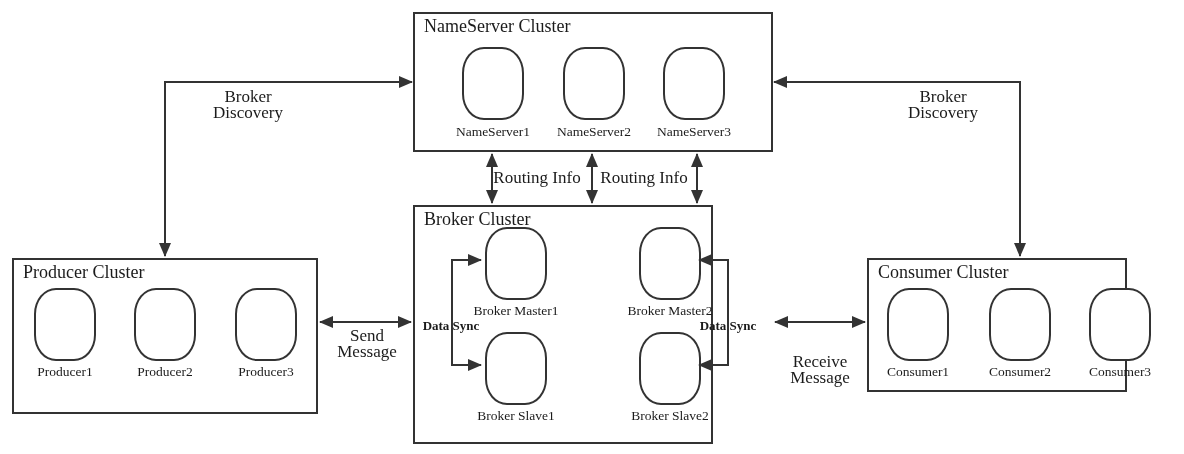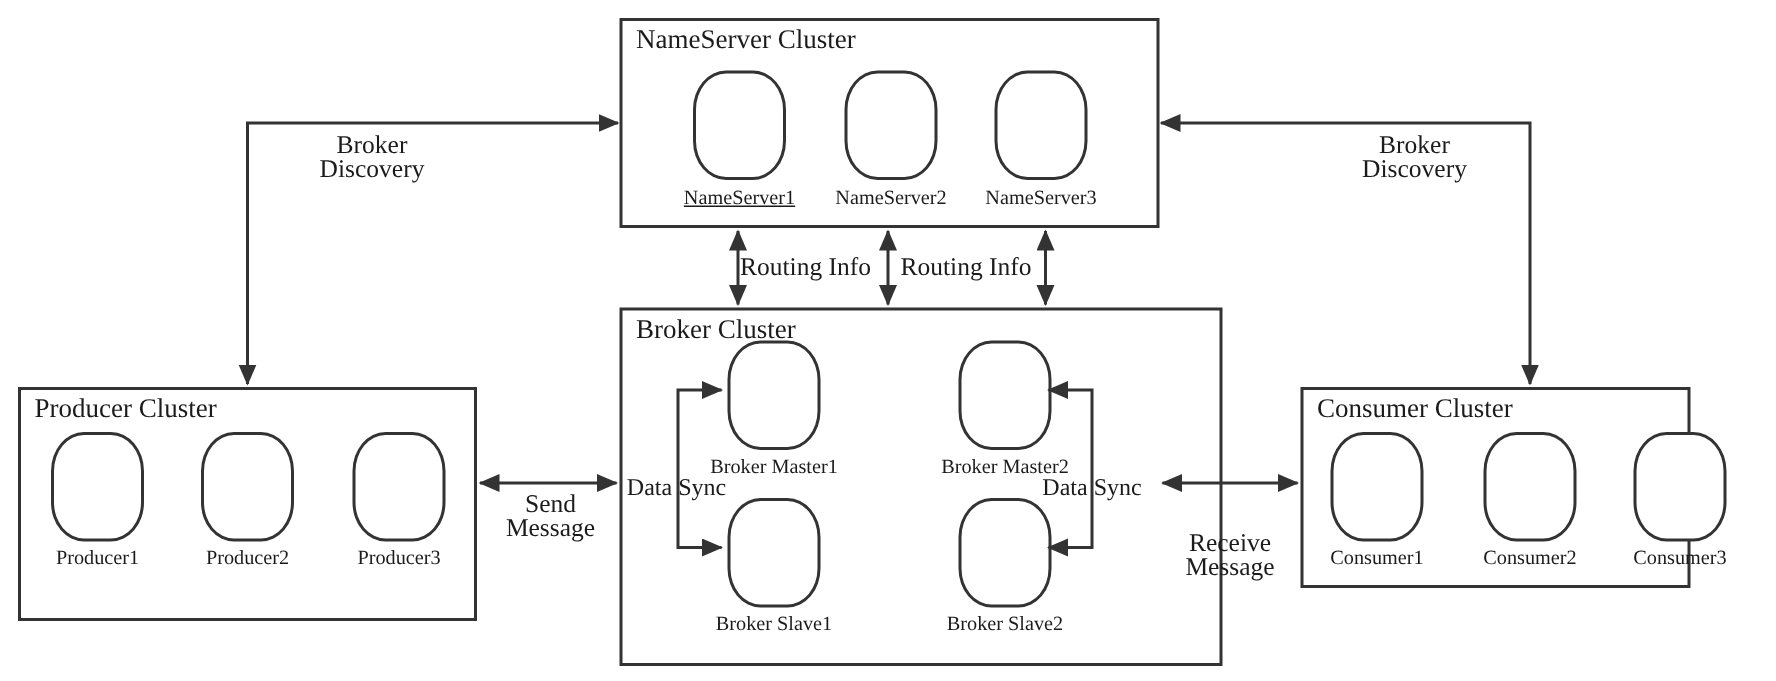--- a/index.html
+++ b/index.html
@@ -48,41 +48,41 @@
     pointer-events:none;
   }
   .edge-label{
     position:absolute;
     text-align:center;
     font-size:17px;
     line-height:16px;
     white-space:pre-line;
   }
   .edge-label.bold{
-    font-weight:normal;
-    font-size:16px;
+    font-weight:bold;
+    font-size:13px;
     white-space:nowrap;
   }
 </style>
 </head>
 <body>
 
 <div class="canvas">
 
   <div class="cluster" style="left:413px;top:12px;width:360px;height:140px;">
     <div class="cluster-title">NameServer Cluster</div>
     <div class="node" style="left:47px;top:33px;"></div>
     <div class="node" style="left:148px;top:33px;"></div>
     <div class="node" style="left:248px;top:33px;"></div>
-    <div class="node-label" style="left:13px;top:110px;text-decoration:underline;">NameServer1</div>
+    <div class="node-label" style="left:13px;top:110px;">NameServer1</div>
     <div class="node-label" style="left:114px;top:110px;">NameServer2</div>
     <div class="node-label" style="left:214px;top:110px;">NameServer3</div>
   </div>
 
-  <div class="cluster" style="left:413px;top:205px;width:402px;height:239px;">
+  <div class="cluster" style="left:413px;top:205px;width:300px;height:239px;">
     <div class="cluster-title">Broker Cluster</div>
     <div class="node" style="left:70px;top:20px;"></div>
     <div class="node" style="left:224px;top:20px;"></div>
     <div class="node" style="left:70px;top:125px;"></div>
     <div class="node" style="left:224px;top:125px;"></div>
     <div class="node-label" style="left:36px;top:96px;">Broker Master1</div>
     <div class="node-label" style="left:190px;top:96px;">Broker Master2</div>
     <div class="node-label" style="left:36px;top:201px;">Broker Slave1</div>
     <div class="node-label" style="left:190px;top:201px;">Broker Slave2</div>
   </div>

